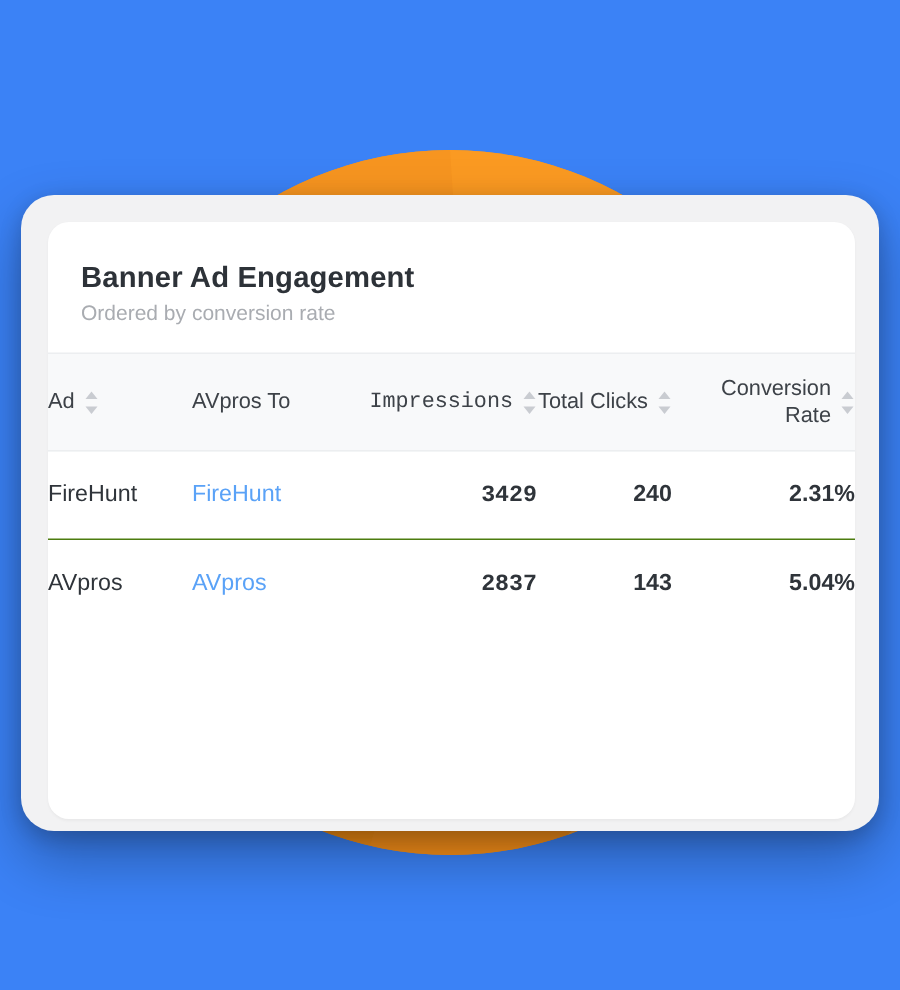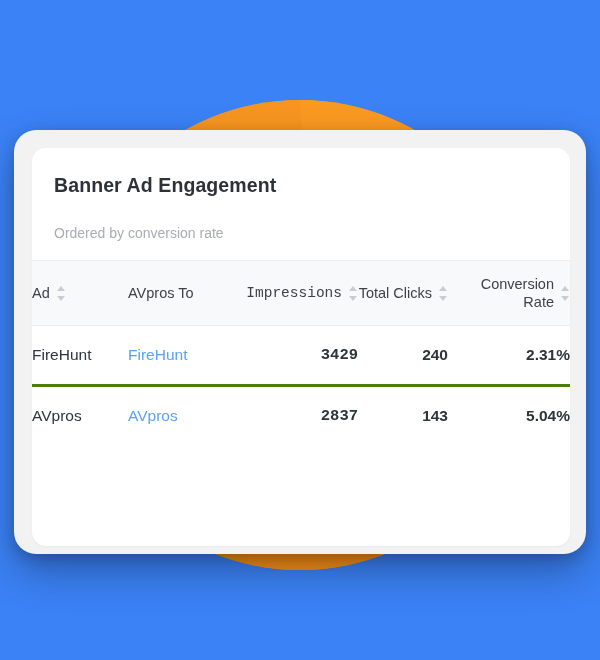--- a/index.html
+++ b/index.html
@@ -77,21 +77,21 @@
     font-weight: 600;
     color: #2d3238;
     letter-spacing: 0.1px;
     line-height: 1.2;
     margin: 0;
   }
   .card-subtitle {
     font-size: 14px;
     font-weight: 400;
     color: #a9acb1;
-    margin: 28px 0 0 0;
+    margin: 3px 0 0 0;
     line-height: 1.2;
   }
 
   
   .table-wrap { margin-top: 18px; }
   table.data {
     width: 100%;
     border-collapse: collapse;
     table-layout: fixed;
   }
@@ -135,21 +135,21 @@
   }
   .sort-icon i.down {
     bottom: 0;
     border-top: 5.5px solid #c9ccd1;
   }
 
   table.data td {
     font-size: 15.5px;
     color: #2f343a;
     padding: 20px 0 20px 0;
-    border-bottom: 3px solid #4d7c0f;
+    border-bottom: 1px solid #4d7c0f;
     vertical-align: middle;
   }
   table.data tbody tr:last-child td { border-bottom: none; }
 
   .cell-ad     { text-align: left;  font-weight: 400; }
   .cell-link   { text-align: left; }
   .cell-num    { text-align: right; font-weight: 600; }
 
   a.link {
     color: #5aa2f7;

